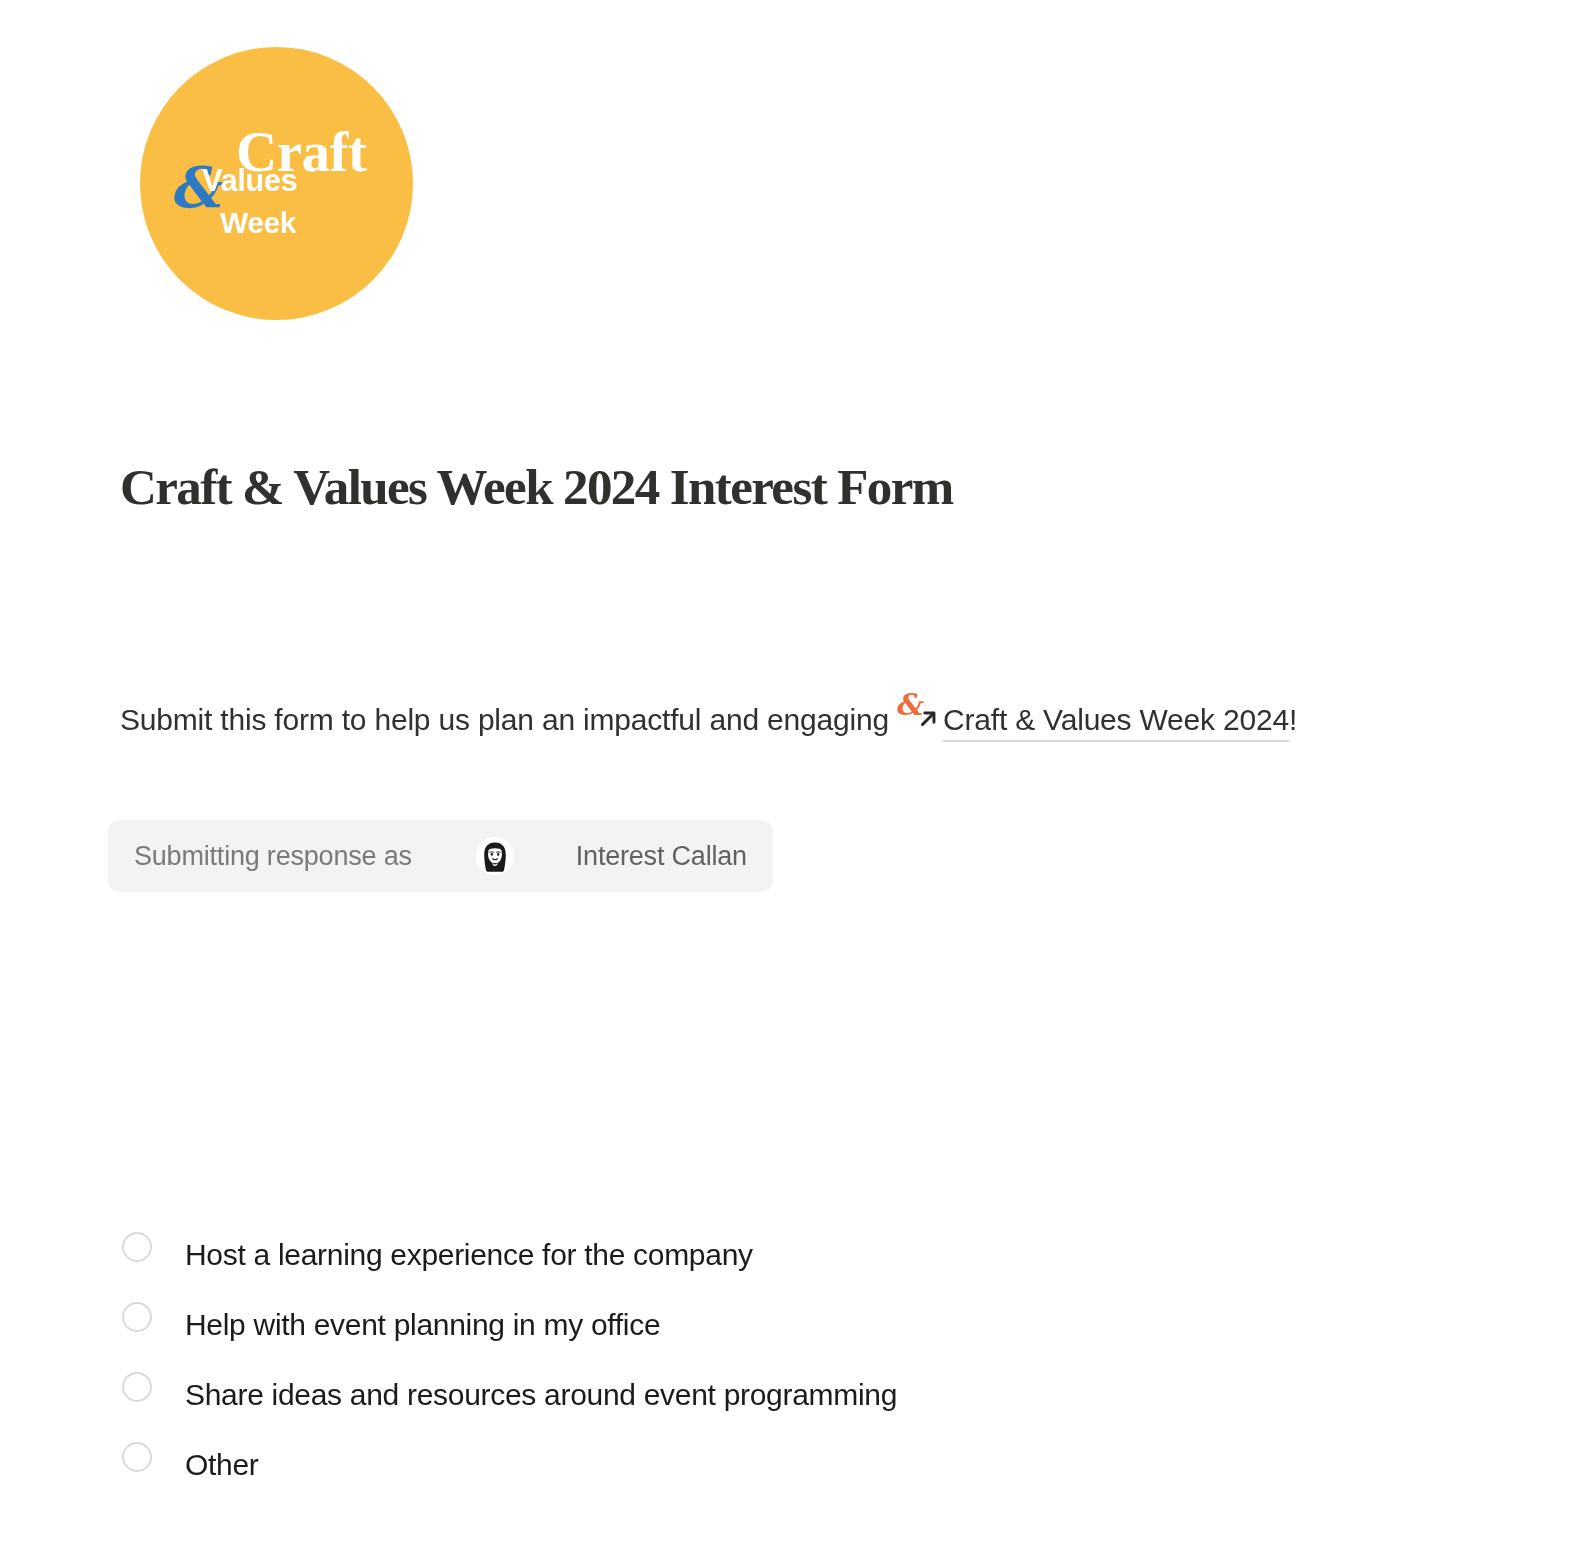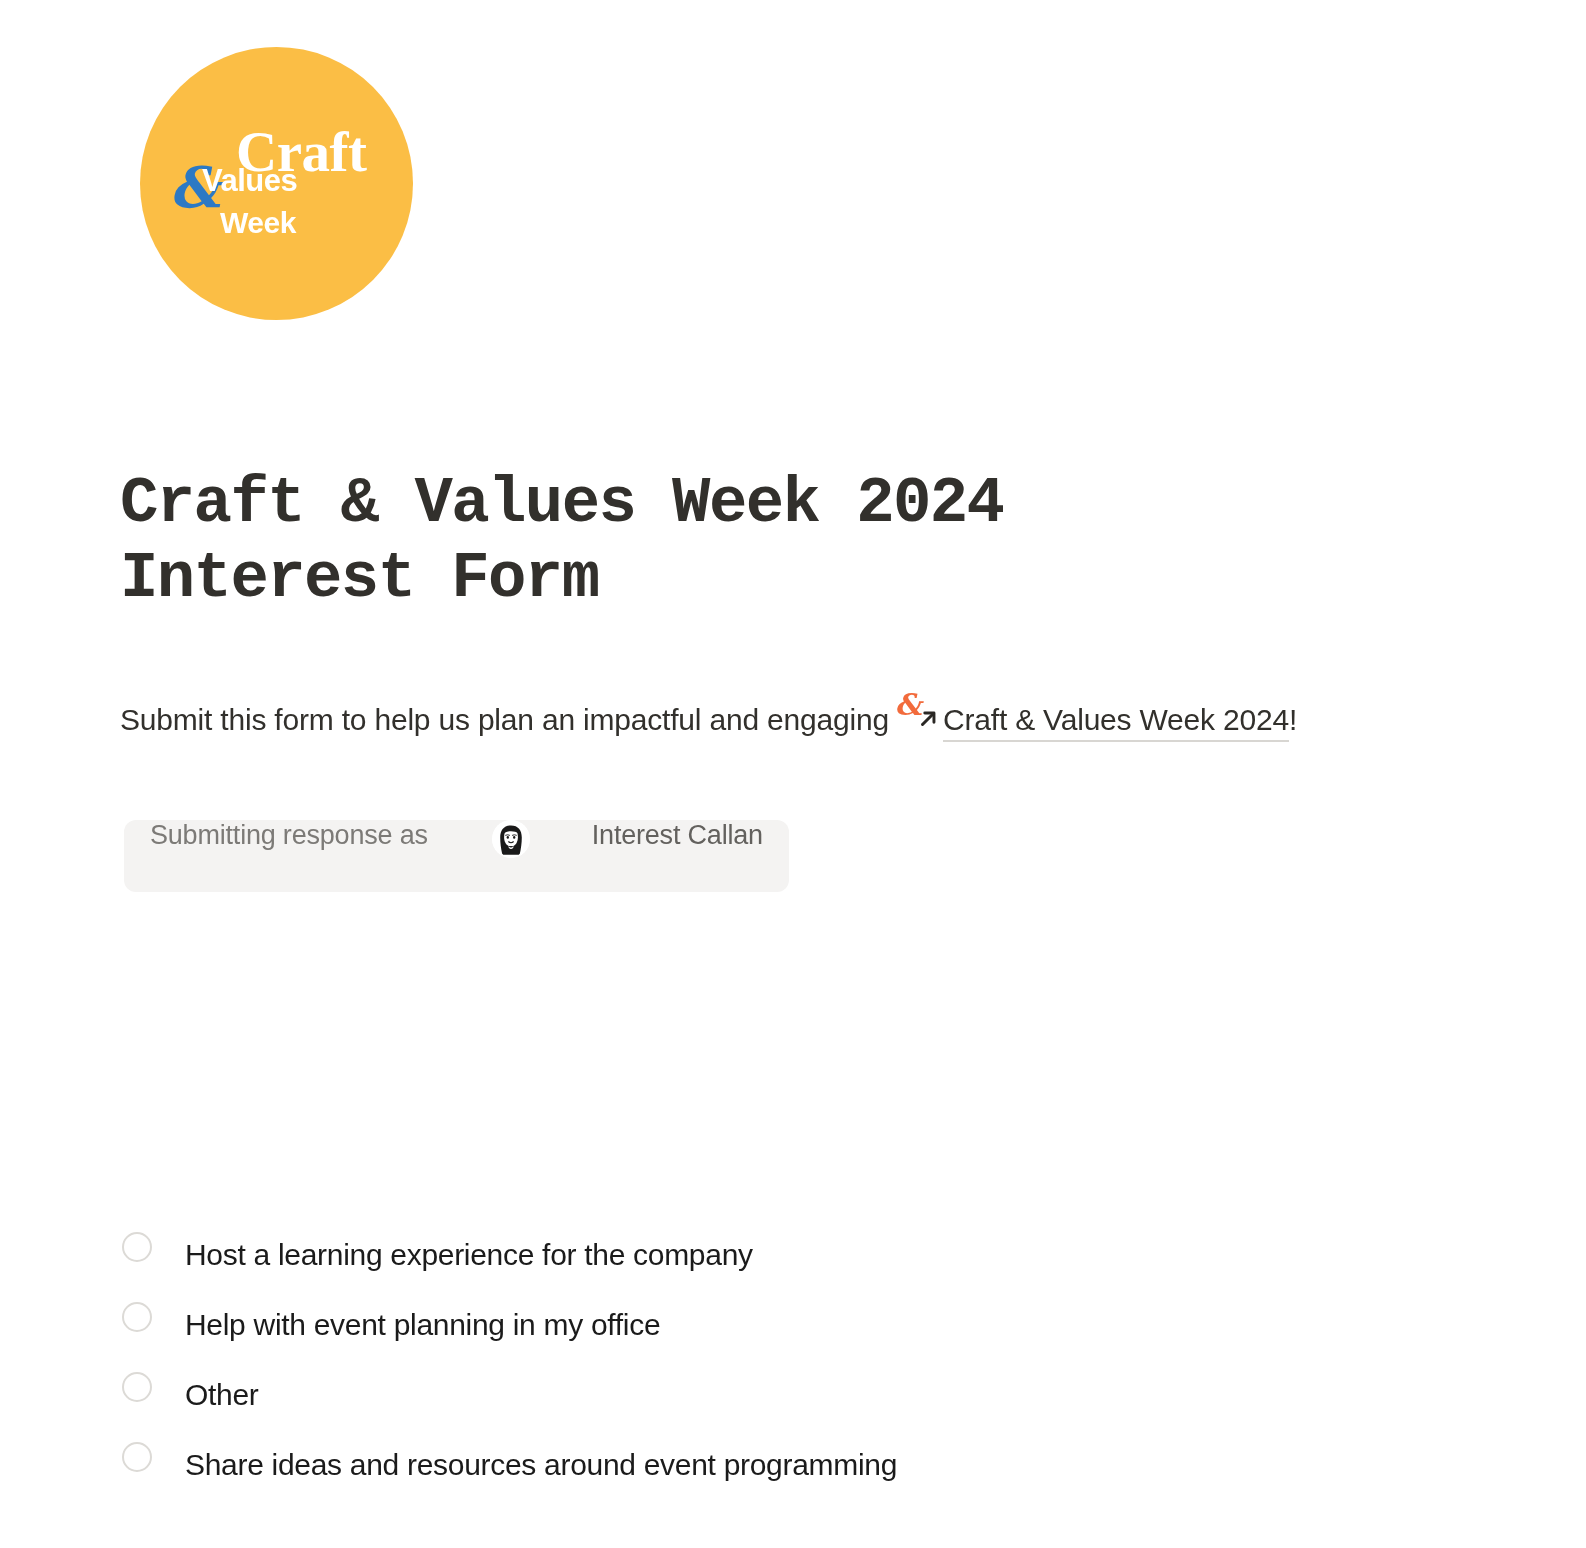--- a/index.html
+++ b/index.html
@@ -69,26 +69,26 @@
     line-height: 1;
     color: #2C79C4;
   }
 
   
   .form-title {
     position: absolute;
     left: 120px;
     top: 424px;
     width: 1180px;
-    font-size: 64px;
+    font-size: 51px;
     line-height: 1.17;
     font-weight: bold;
     letter-spacing: -1.6px;
     color: #32302C;
-    font-family: Liberation Mono, monospace;
+    font-family: Liberation Serif, serif;
   }
 
   
   .form-desc {
     position: absolute;
     left: 120px;
     top: 662px;
     width: 1250px;
     font-size: 30px;
     line-height: 1.87;
@@ -126,27 +126,27 @@
     color: #32302C;
     text-decoration: none;
     border-bottom: 2px solid #D8D6D2;
     padding-bottom: 4px;
     cursor: pointer;
   }
 
   
   .submit-as {
     position: absolute;
-    left: 124px;
+    left: 108px;
     top: 820px;
     height: 72px;
     background: #F4F3F2;
     border-radius: 12px;
     display: flex;
-    align-items: flex-start;
+    align-items: center;
     padding: 0 26px;
     box-sizing: border-box;
     gap: 48px;
   }
   .submit-as-label {
     font-size: 27px;
     color: #7C7A77;
     letter-spacing: -0.2px;
     font-family: "Liberation Sans", sans-serif;
   }
@@ -278,21 +278,21 @@
     <div class="option-row">
       <span class="radio"></span>
       <span class="option-label">Host a learning experience for the company</span>
     </div>
     <div class="option-row">
       <span class="radio"></span>
       <span class="option-label">Help with event planning in my office</span>
     </div>
     <div class="option-row">
       <span class="radio"></span>
+      <span class="option-label">Share ideas and resources around event programming</span>
+    </div>
+    <div class="option-row">
+      <span class="radio"></span>
       <span class="option-label">Other</span>
     </div>
-    <div class="option-row">
-      <span class="radio"></span>
-      <span class="option-label">Share ideas and resources around event programming</span>
-    </div>
   </div>
 
 </div>
 
 </body></html>

